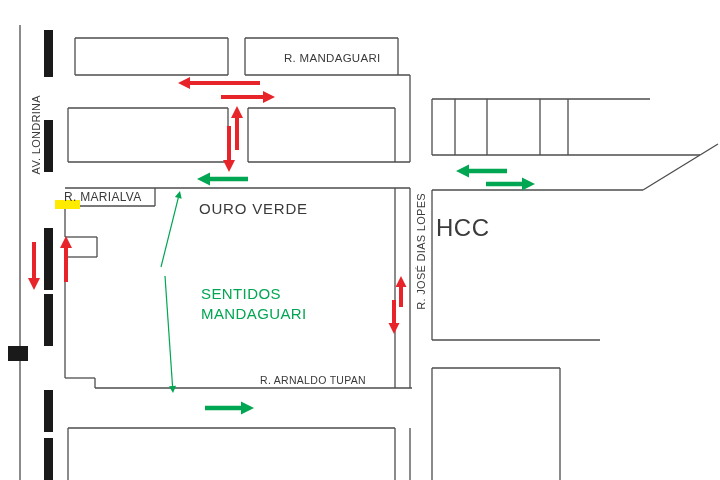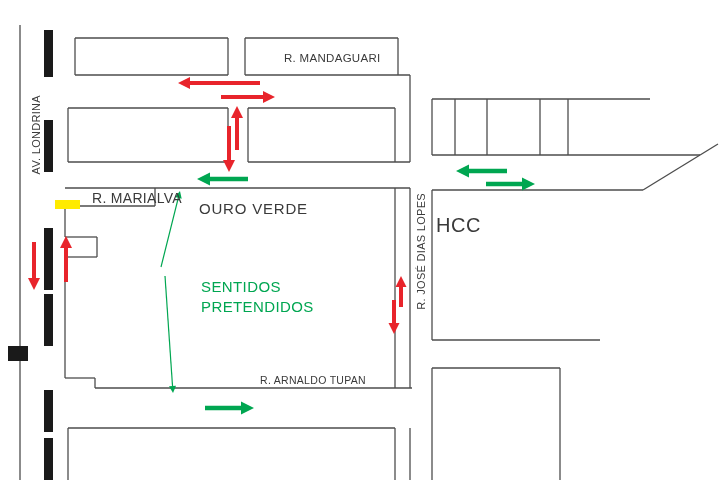--- a/index.html
+++ b/index.html
@@ -17,30 +17,30 @@
     white-space:nowrap;
     letter-spacing:0.3px;
     user-select:none;
   }
   .vlabel{
     writing-mode:vertical-rl;
     transform:rotate(180deg);
   }
   .lbl-mandaguari{left:284px;top:52px;font-size:11.5px;}
   .lbl-av-londrina{left:30px;top:95px;font-size:11px;}
-  .lbl-marialva{left:92px;top:190px;font-size:14px;}
+  .lbl-marialva{left:64px;top:190px;font-size:12px;}
   .lbl-ouro-verde{left:199px;top:200px;font-size:15px;letter-spacing:0.8px;}
   .lbl-sentidos{
-    left:165px;top:277px;font-size:15px;line-height:1.3;
+    left:165px;top:284px;font-size:15px;line-height:1.3;
     letter-spacing:0.4px;
     padding-left:36px;
   }
   .lbl-sentidos span{display:block;}
   .lbl-jose-dias{left:415px;top:193px;font-size:11px;}
-  .lbl-hcc{left:436px;top:214px;font-size:20px;letter-spacing:0.5px;}
+  .lbl-hcc{left:436px;top:214px;font-size:24px;letter-spacing:0.5px;}
   .lbl-eloi{left:424px;top:346px;font-size:10.5px;}
   .lbl-arnaldo{left:260px;top:374px;font-size:10.5px;}
 </style>
 </head>
 <body>
 
 <div class="map-stage">
 
   <svg width="720" height="480" viewBox="0 0 720 480">
       <line x1="75" y1="38" x2="228" y2="38" stroke="#4d4d4d" stroke-width="1.3"></line>
@@ -161,21 +161,21 @@
   <div class="lbl lbl-mandaguari" style="color: rgb(58, 58, 58);">R. MANDAGUARI</div>
 
   <div class="lbl vlabel lbl-av-londrina" style="color: rgb(58, 58, 58);">AV. LONDRINA</div>
 
   <div class="lbl lbl-marialva" style="color: rgb(58, 58, 58);">R. MARIALVA</div>
 
   <div class="lbl lbl-ouro-verde" style="color: rgb(58, 58, 58);">OURO VERDE</div>
 
   <div class="lbl lbl-sentidos" style="color: rgb(0, 166, 81);">
     <span>SENTIDOS</span>
-    <span>PRETENDIDOS</span>
+    <span>MANDAGUARI</span>
   </div>
 
   <div class="lbl vlabel lbl-jose-dias" style="color: rgb(58, 58, 58);">R. JOSÉ DIAS LOPES</div>
 
   <div class="lbl lbl-hcc" style="color: rgb(58, 58, 58);">HCC</div>
 
 
   <div class="lbl lbl-arnaldo" style="color: rgb(58, 58, 58); text-align: right;">R. ARNALDO TUPAN</div>
 
 </div>

